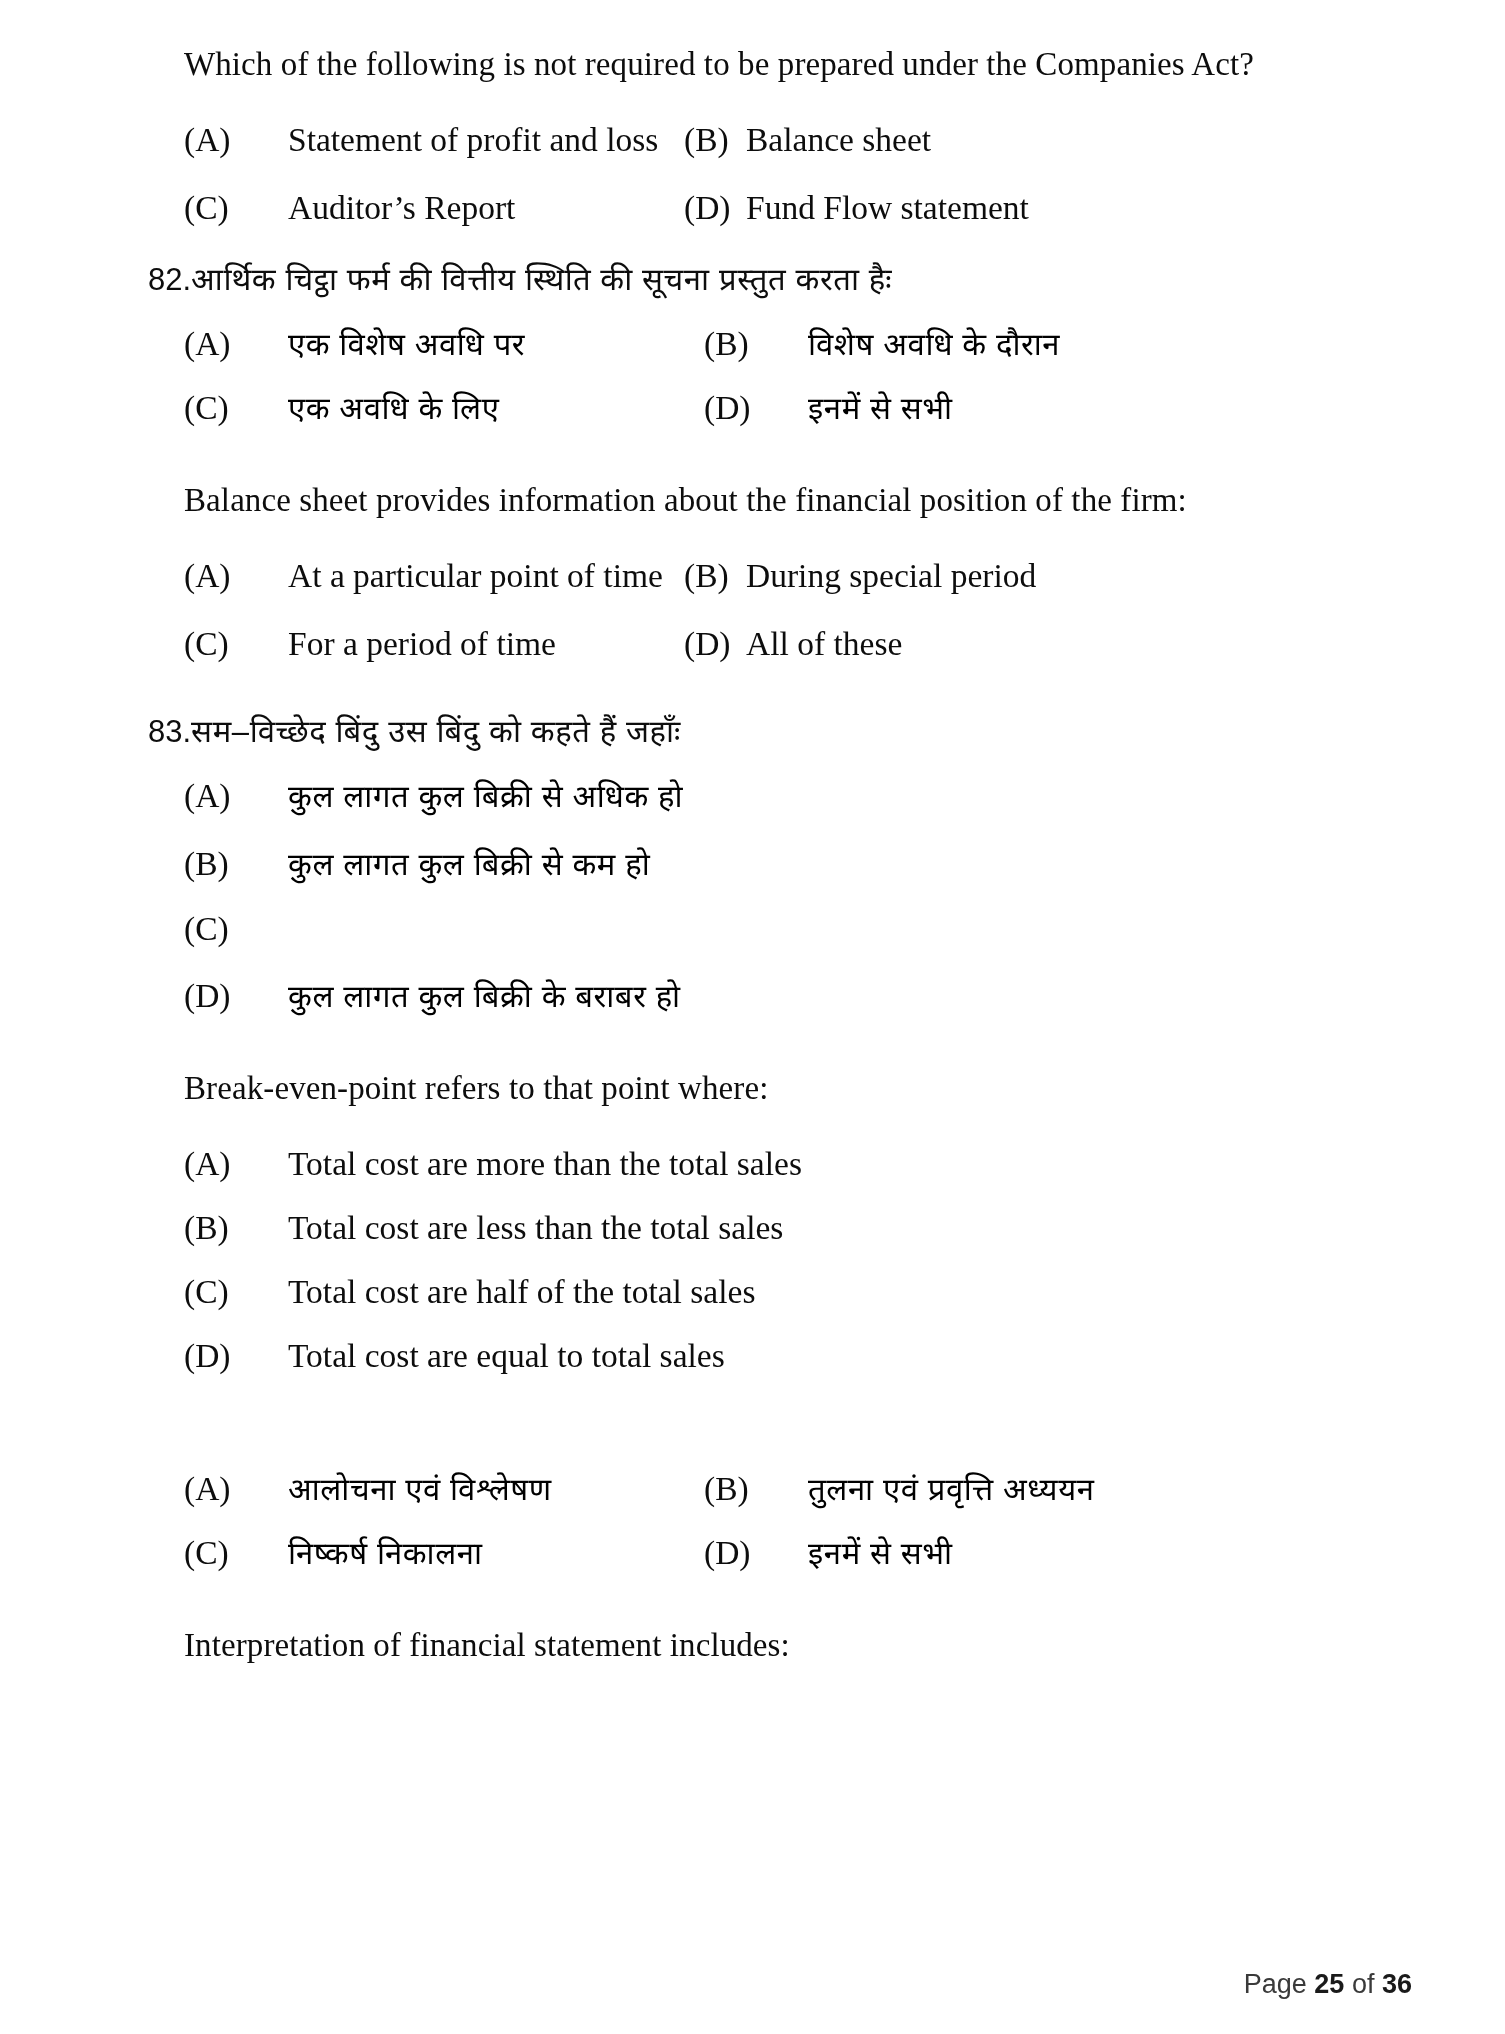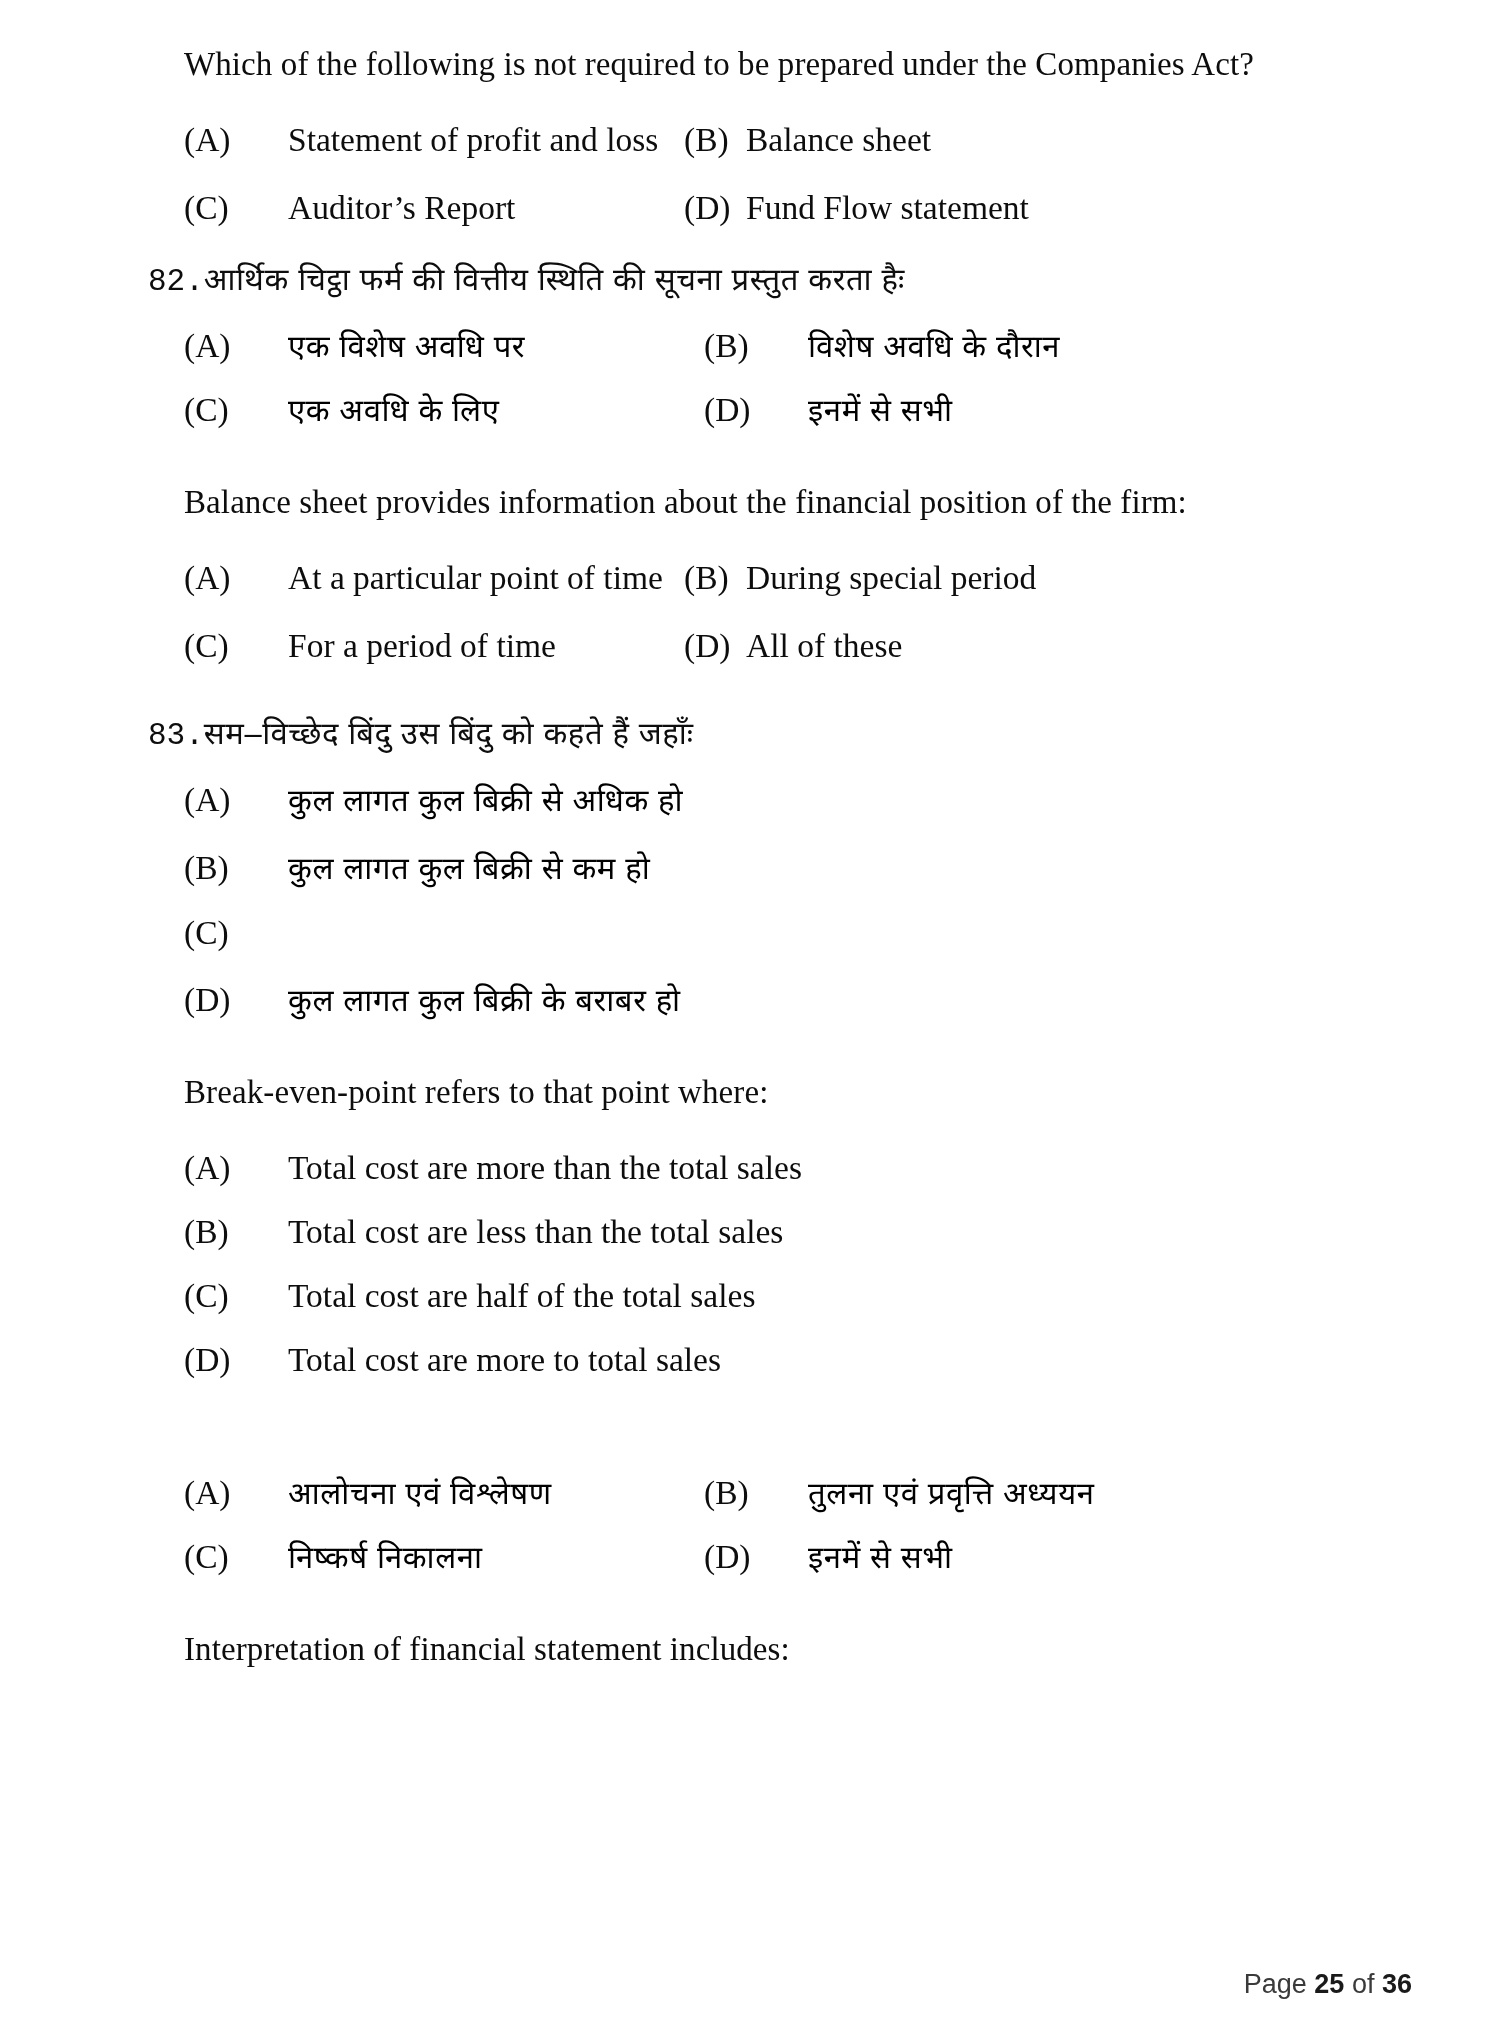--- a/index.html
+++ b/index.html
@@ -50,21 +50,21 @@
   .stem-hi {
     font-family: "Liberation Sans", "DejaVu Sans", sans-serif;
     font-size: 31px;
     line-height: 1.5;
     letter-spacing: 0.6px;
     color: #0d0d0d;
     padding-left: 0;
   }
 
   .stem-hi .num {
-    font-family: Liberation Mono, monospace;
+    font-family: Liberation Sans, sans-serif;
     letter-spacing: 0;
   }
 
   
   .opt-grid {
     display: block;
     padding-left: 36px;
   }
 
   .opt-row {
@@ -272,21 +272,21 @@
       <div class="opt-row">
         <span class="opt-label w-a">(B)</span>
         <span class="opt-text-en">Total cost are less than the total sales</span>
       </div>
       <div class="opt-row">
         <span class="opt-label w-a">(C)</span>
         <span class="opt-text-en">Total cost are half  of the total sales</span>
       </div>
       <div class="opt-row">
         <span class="opt-label w-a">(D)</span>
-        <span class="opt-text-en">Total cost are more to total sales</span>
+        <span class="opt-text-en">Total cost are equal to total sales</span>
       </div>
     </div>
 
     <div class="gap-xl"></div>
 
 
     <div class="gap-s"></div>
 
     <div class="opt-grid">
       <div class="opt-row">

